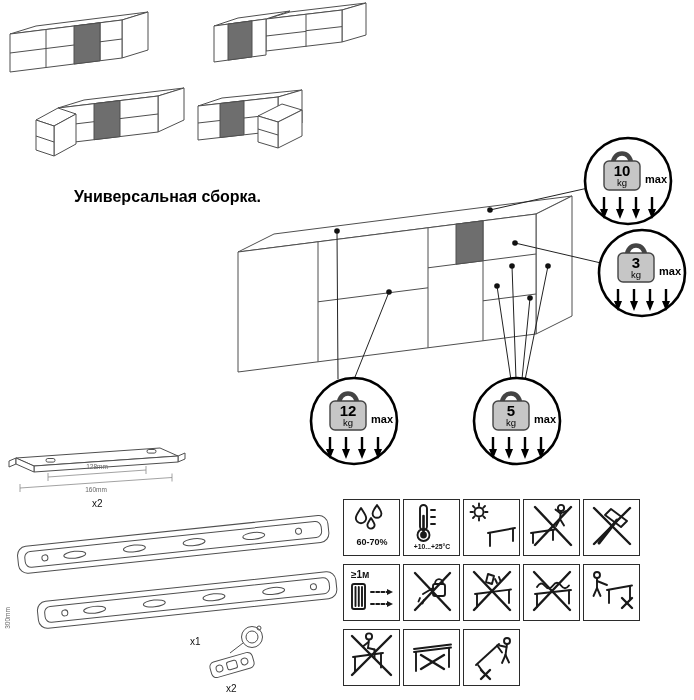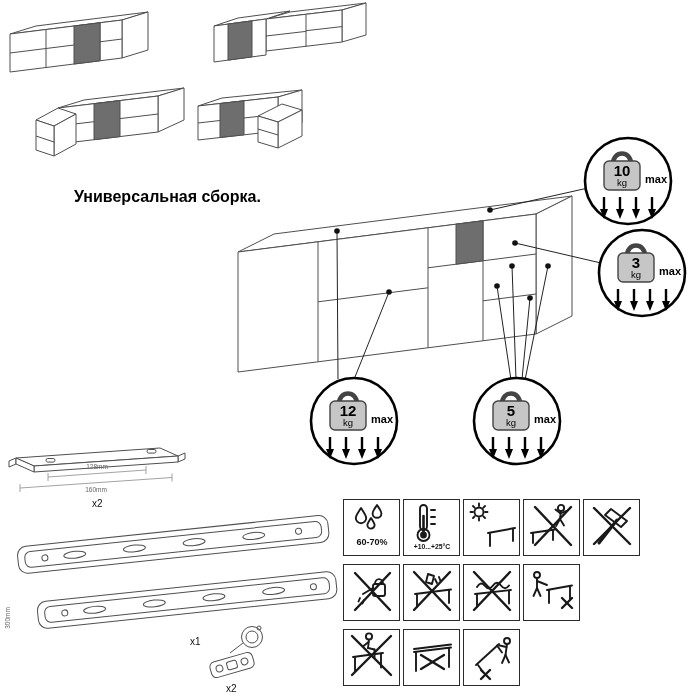--- a/index.html
+++ b/index.html
@@ -364,20 +364,37 @@
             <line class="icx" x1="8" y1="8" x2="44" y2="44"></line>
             <line class="icx" x1="44" y1="8" x2="8" y2="44"></line>
           </g>
         </svg>
       </div>
     </div>
 
     <div class="row">
       <div class="cell">
         <svg viewBox="0 0 52 52">
+          <text class="ict3" x="5" y="13">≥1м</text>
+          <g>
+            <rect class="ic" x="6" y="19" width="13" height="25" rx="2"></rect>
+            <line class="ic" x1="9.5" y1="22" x2="9.5" y2="41"></line>
+            <line class="ic" x1="12.8" y1="22" x2="12.8" y2="41"></line>
+            <line class="ic" x1="16" y1="22" x2="16" y2="41"></line>
+          </g>
+          <g>
+            <line class="ic icd" x1="25" y1="27" x2="41" y2="27"></line>
+            <polygon class="icf" points="41,24 47,27 41,30"></polygon>
+            <line class="ic icd" x1="25" y1="39" x2="41" y2="39"></line>
+            <polygon class="icf" points="41,36 47,39 41,42"></polygon>
+          </g>
+        </svg>
+      </div>
+      <div class="cell">
+        <svg viewBox="0 0 52 52">
           <g>
             <rect class="ic" x="27" y="19" width="12" height="12" rx="2"></rect>
             <path class="ic" d="M29,19 C29,12.5 37,12.5 37,19"></path>
             <line class="ic" x1="27" y1="23" x2="17" y2="29"></line>
             <line class="ic" x1="14" y1="33" x2="12.5" y2="36.5"></line>
             <line class="ic" x1="18" y1="35" x2="16.5" y2="38.5"></line>
           </g>
           <g>
             <line class="icx" x1="9" y1="8" x2="44" y2="45"></line>
             <line class="icx" x1="44" y1="8" x2="9" y2="45"></line>

